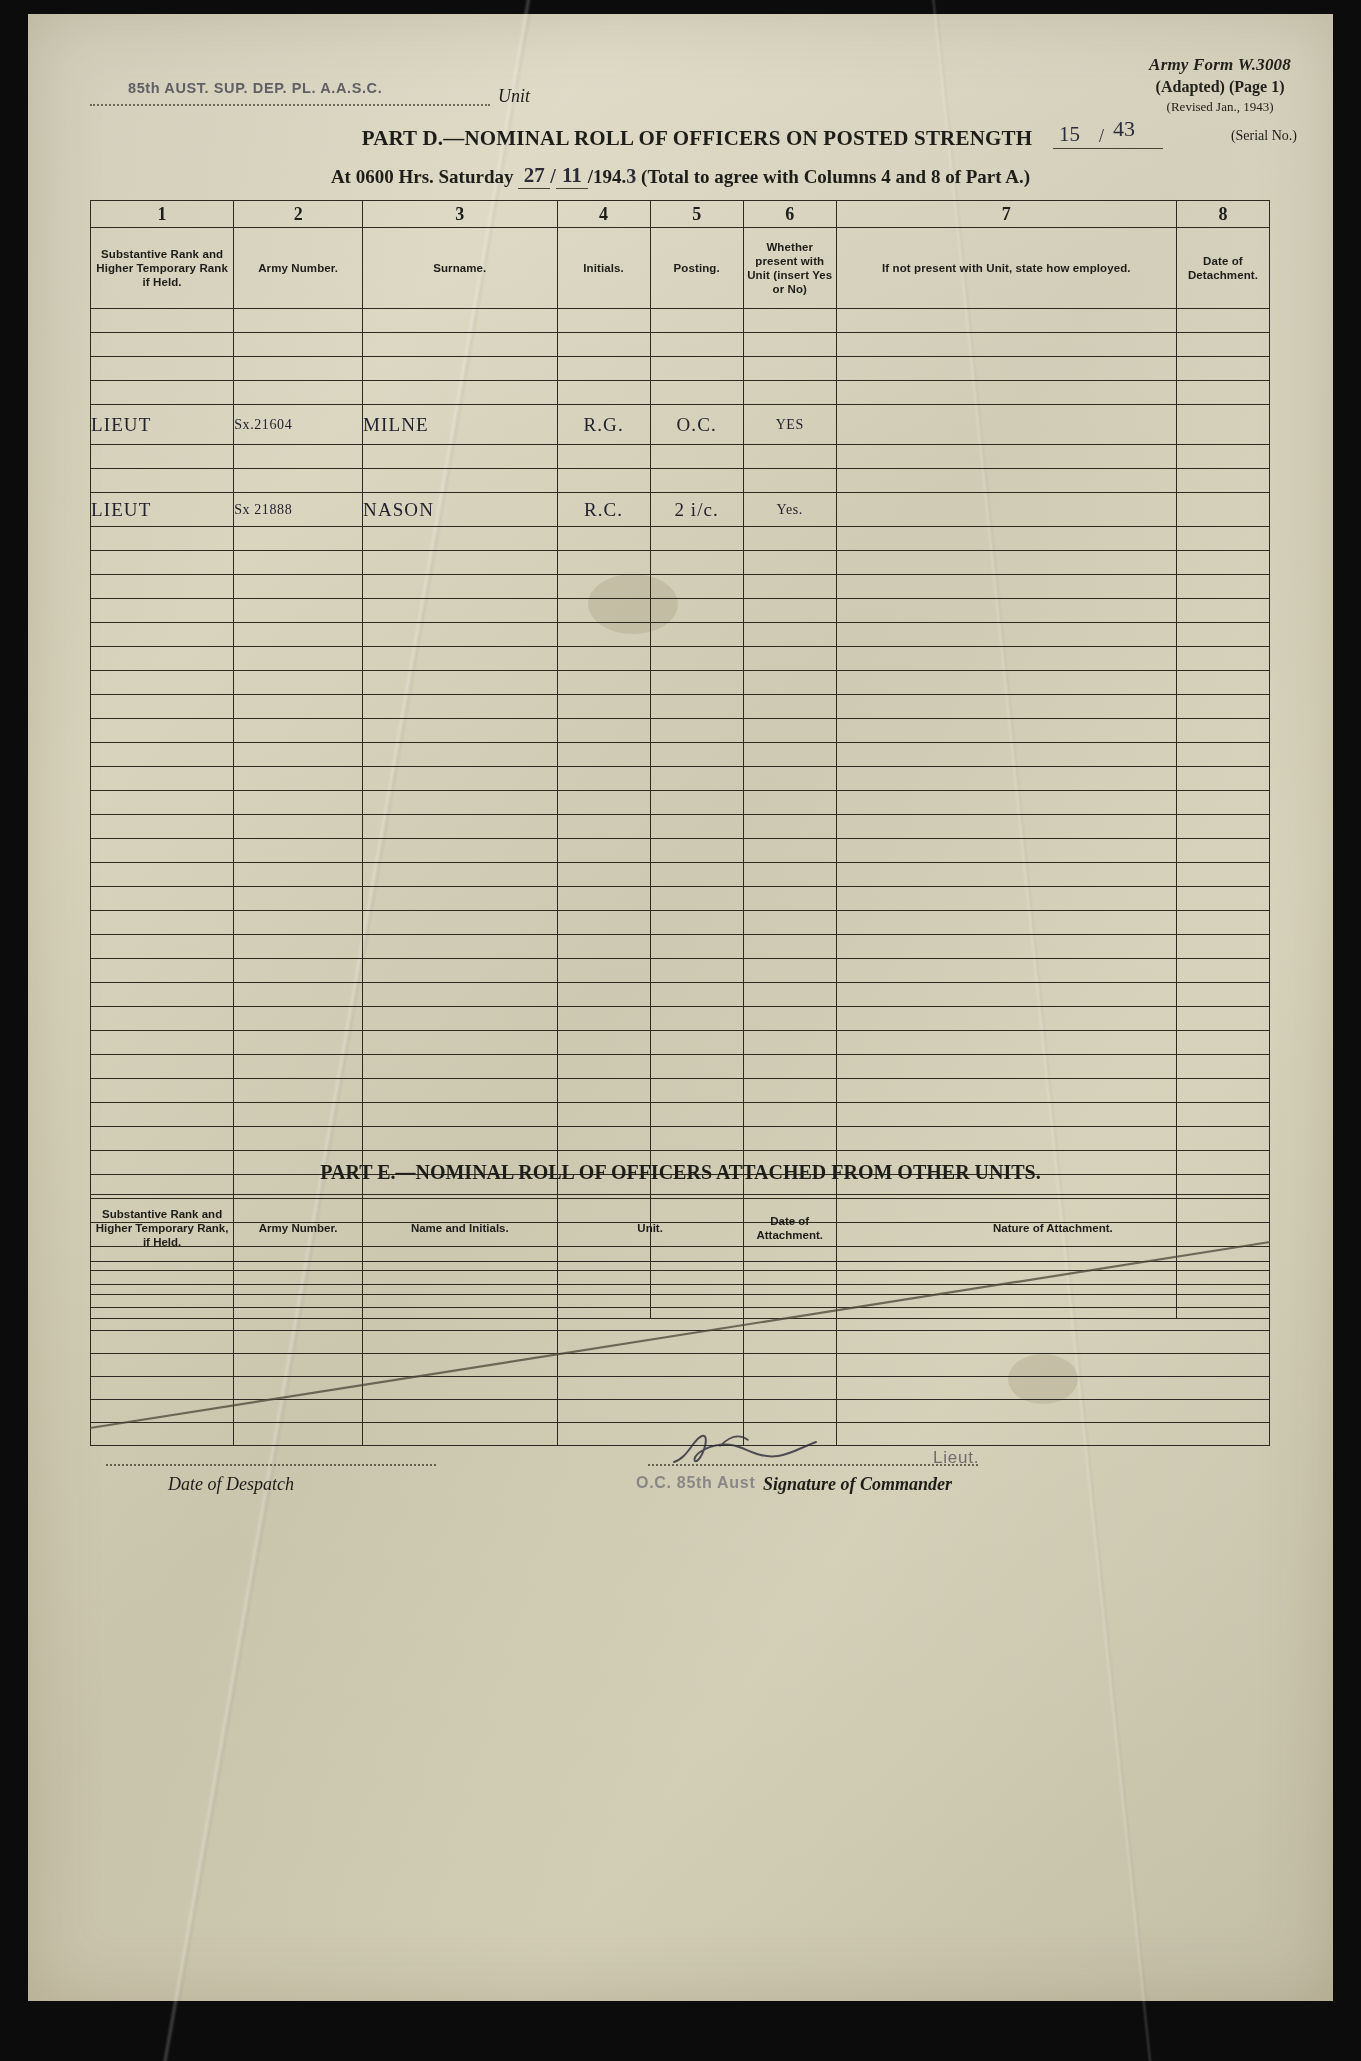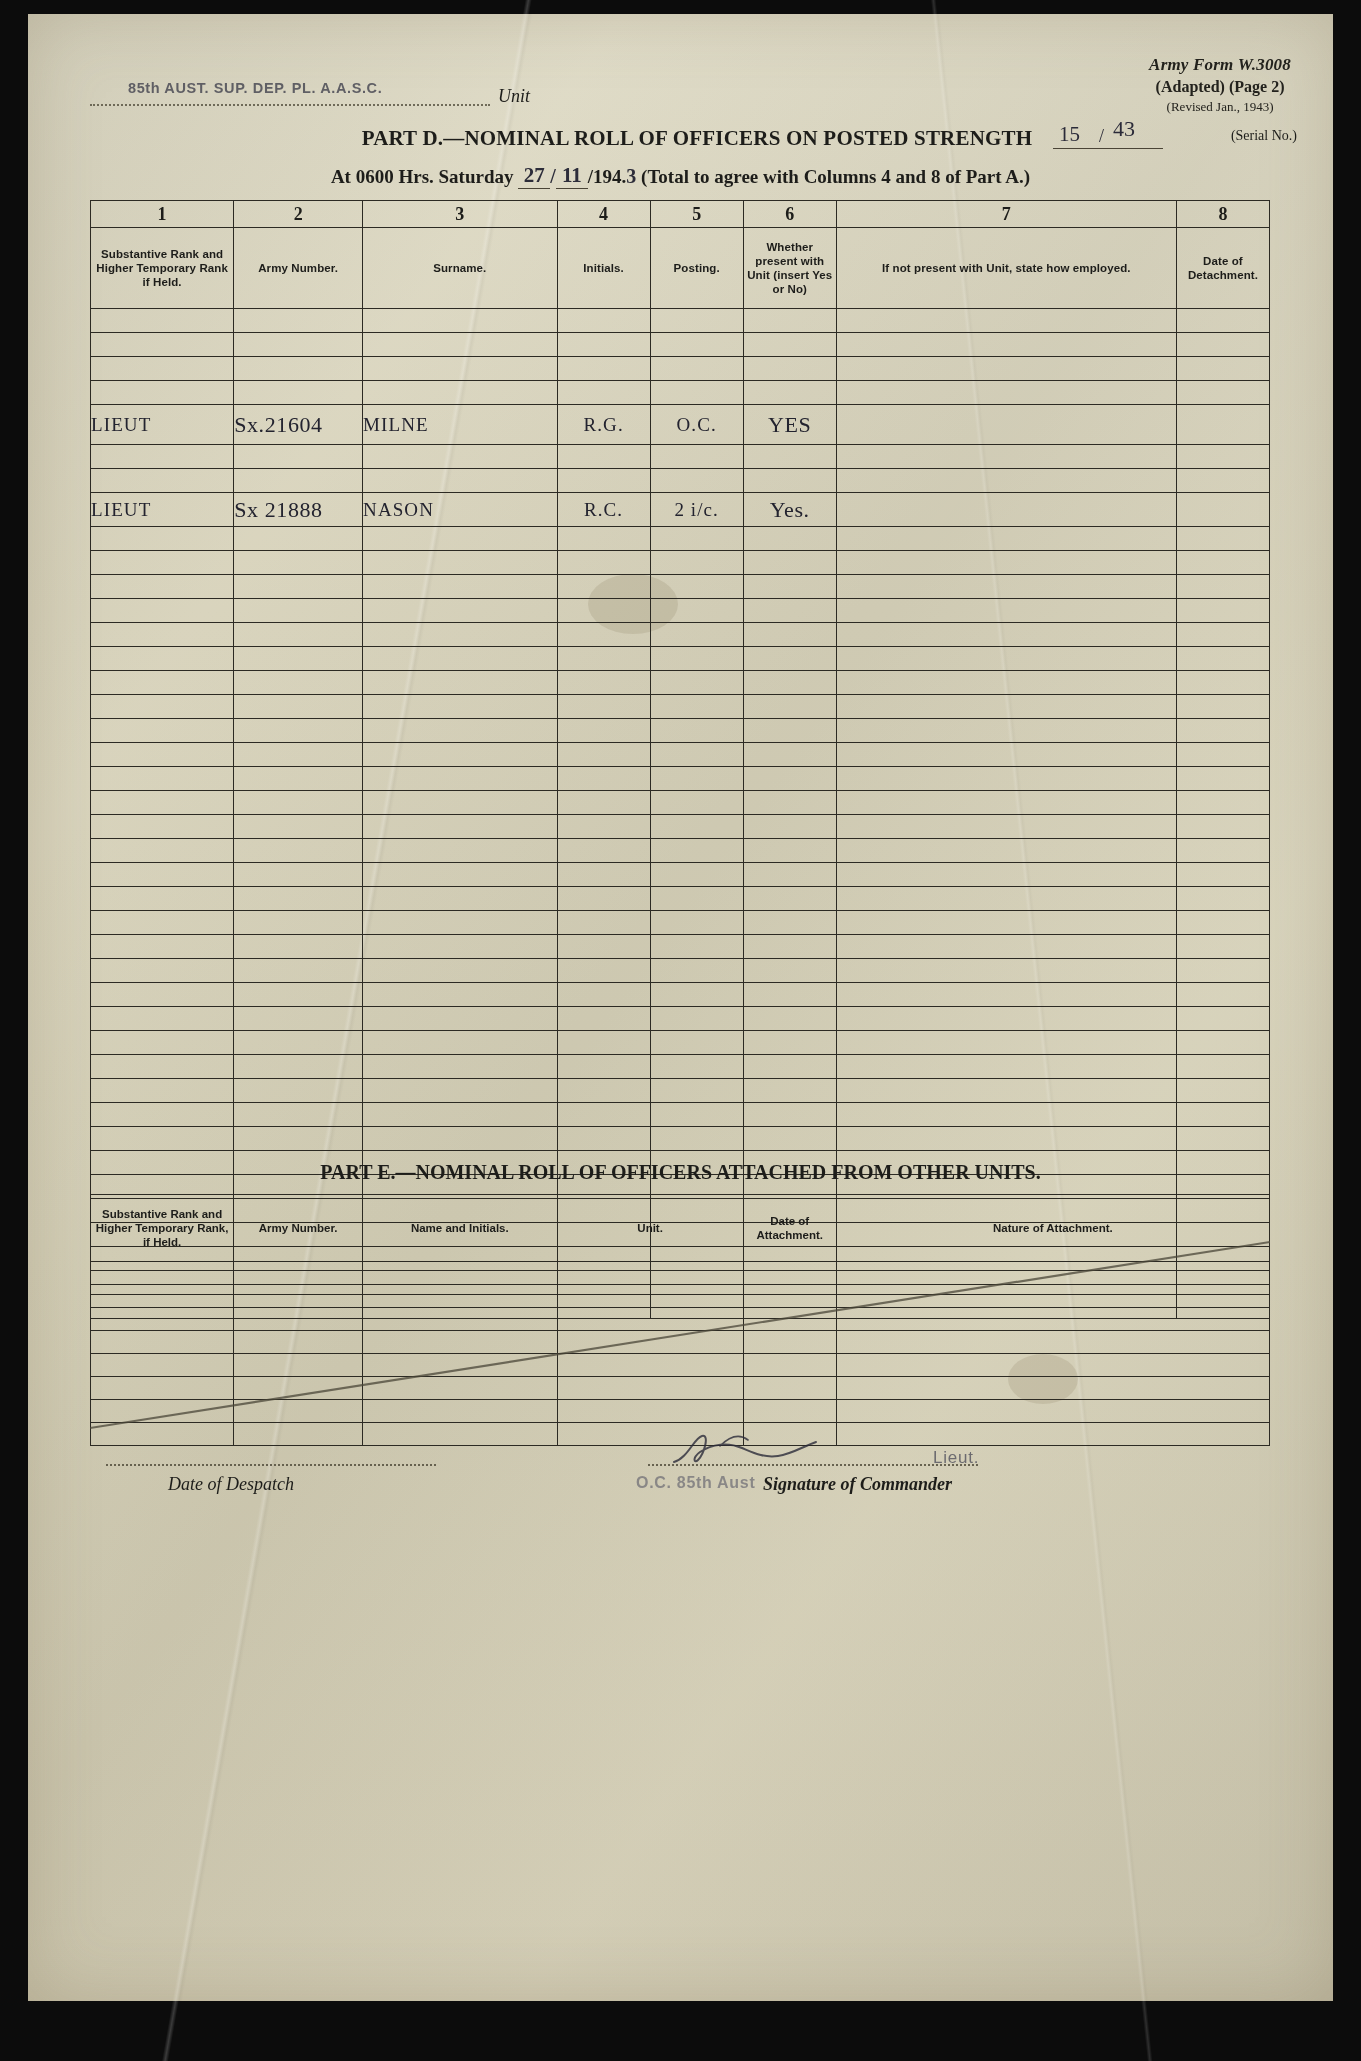--- a/index.html
+++ b/index.html
@@ -224,21 +224,21 @@
   table.roll tbody td { height: 23px; }
   .hand {
     font-family: "Liberation Serif", serif;
     color: #23232f;
     font-size: 19px;
     letter-spacing: 1.1px;
     padding-left: 8px;
     white-space: nowrap;
   }
   .hand.c { text-align: center; padding-left: 0; }
-  .hand.sm { font-size: 22px; letter-spacing: .6px; margin-left: 28px; }
+  .hand.sm { font-size: 14px; letter-spacing: .6px; margin-left: 28px; }
   
   .titleE {
     position: absolute;
     left: 0;
     top: 1147px;
     width: 1305px;
     text-align: center;
     font-weight: bold;
     font-size: 20px;
   }
@@ -357,21 +357,21 @@
   <div class="paper">
     <div class="crease crease-a"></div>
     <div class="crease crease-b"></div>
     <div class="spot" style="left:560px; top:560px; width:90px; height:60px;"></div>
     <div class="spot" style="left:980px; top:1340px; width:70px; height:50px;"></div>
 
     <div class="content">
 
       <div class="form-meta">
         <div class="ln1">Army Form  W.3008</div>
-        <div class="ln2">(Adapted)  (Page 2)</div>
+        <div class="ln2">(Adapted)  (Page 1)</div>
         <div class="ln3">(Revised Jan., 1943)</div>
       </div>
 
       <div class="serial-row">
         <span class="serial-hand n1">15</span>
         <span class="serial-hand slash">/</span>
         <span class="serial-hand n2">43</span>
         <span class="serial-underline"></span>
         <span class="serial-label">(Serial No.)</span>
       </div>

